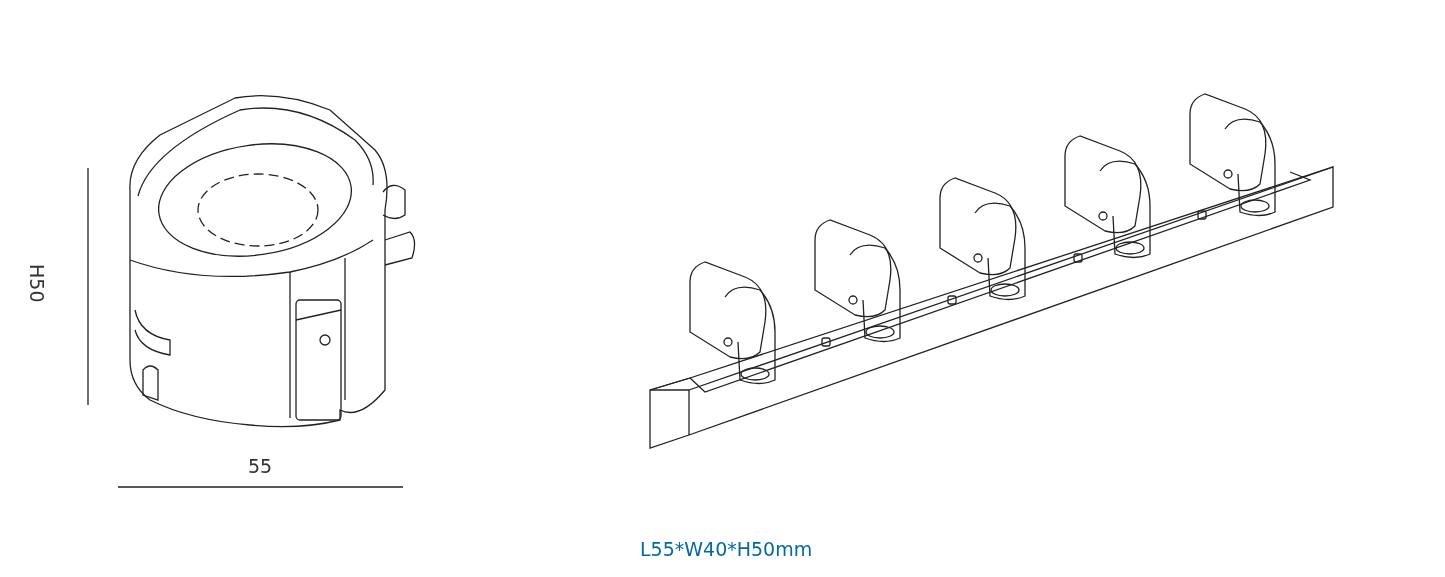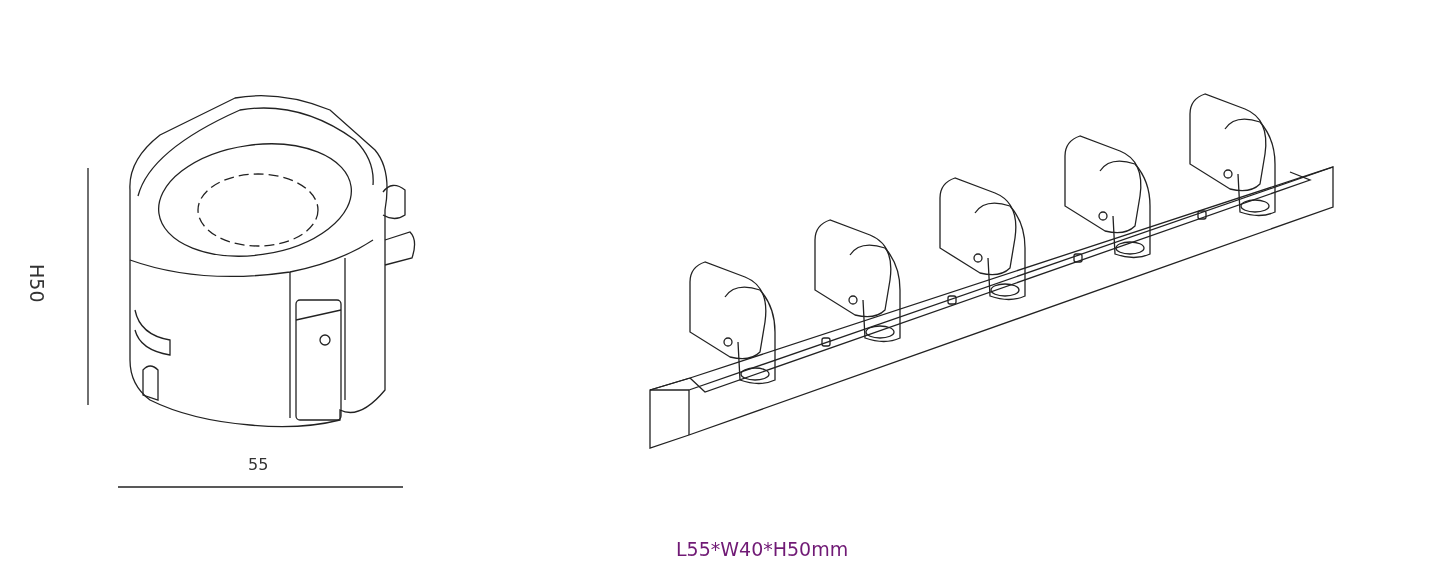--- a/index.html
+++ b/index.html
@@ -1,20 +1,20 @@
 <!DOCTYPE html>
 <html><head>
 <meta charset="utf-8">
 <style>
   html, body { margin: 0; padding: 0; background: #ffffff; }
   body { width: 1445px; height: 577px; position: relative; overflow: hidden; font-family: "DejaVu Sans", sans-serif; }
   svg { position: absolute; left: 0; top: 0; }
-  .lbl { position: absolute; color: #333; font-size: 16px; font-family: "DejaVu Sans", sans-serif; }
+  .lbl { position: absolute; color: #333; font-size: 19px; font-family: "DejaVu Sans", sans-serif; }
   .vlbl { position: absolute; left: 48px; top: 264px; transform: rotate(90deg); transform-origin: left top; color: #333; font-size: 19px; }
-  .caption { position: absolute; left: 676px; top: 538px; font-size: 19px; color: #701a75; }
+  .caption { position: absolute; left: 640px; top: 538px; font-size: 19px; color: #0369a1; }
 </style>
 </head>
 <body>
 
 <svg width="1445" height="577" viewBox="0 0 1445 577" fill="none" stroke="#222" stroke-width="1.3">
 
   <line x1="88" y1="168" x2="88" y2="405"></line>
   <line x1="118" y1="487" x2="403" y2="487"></line>
 
   <g>

